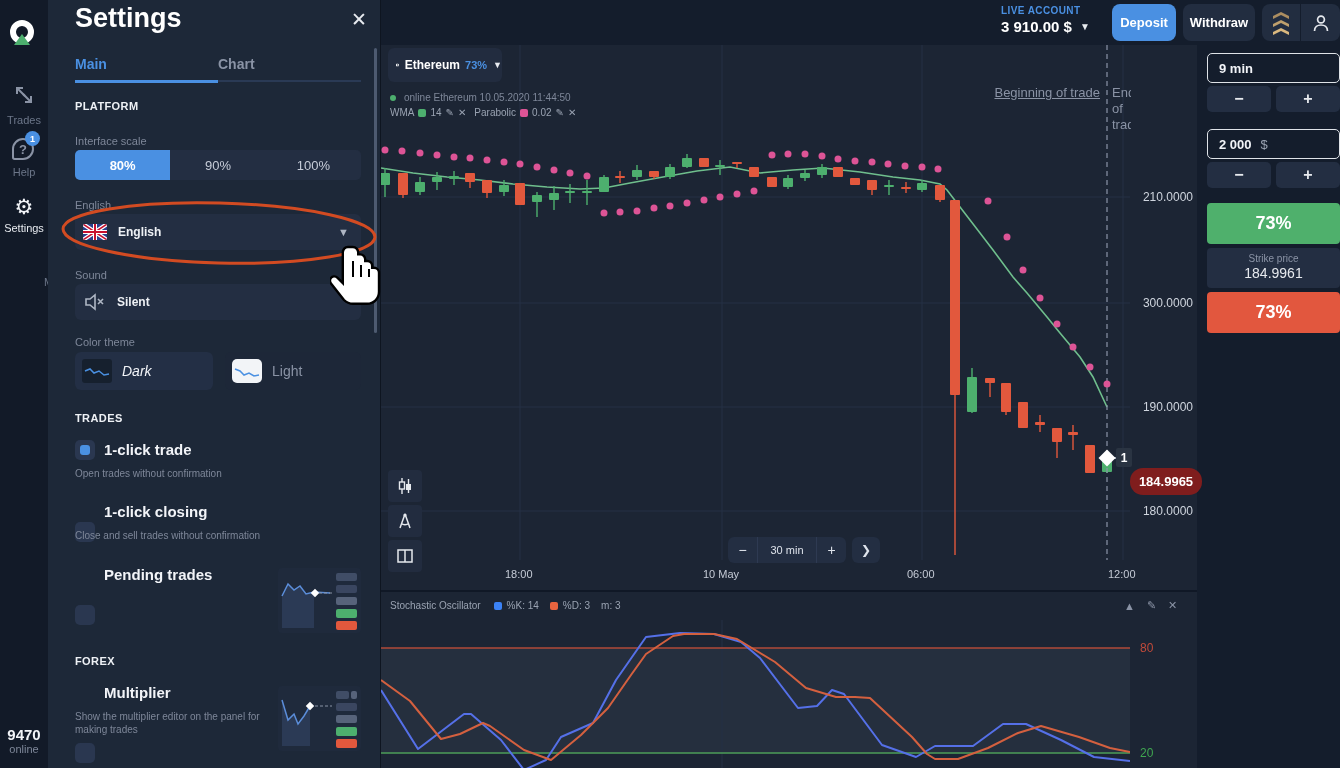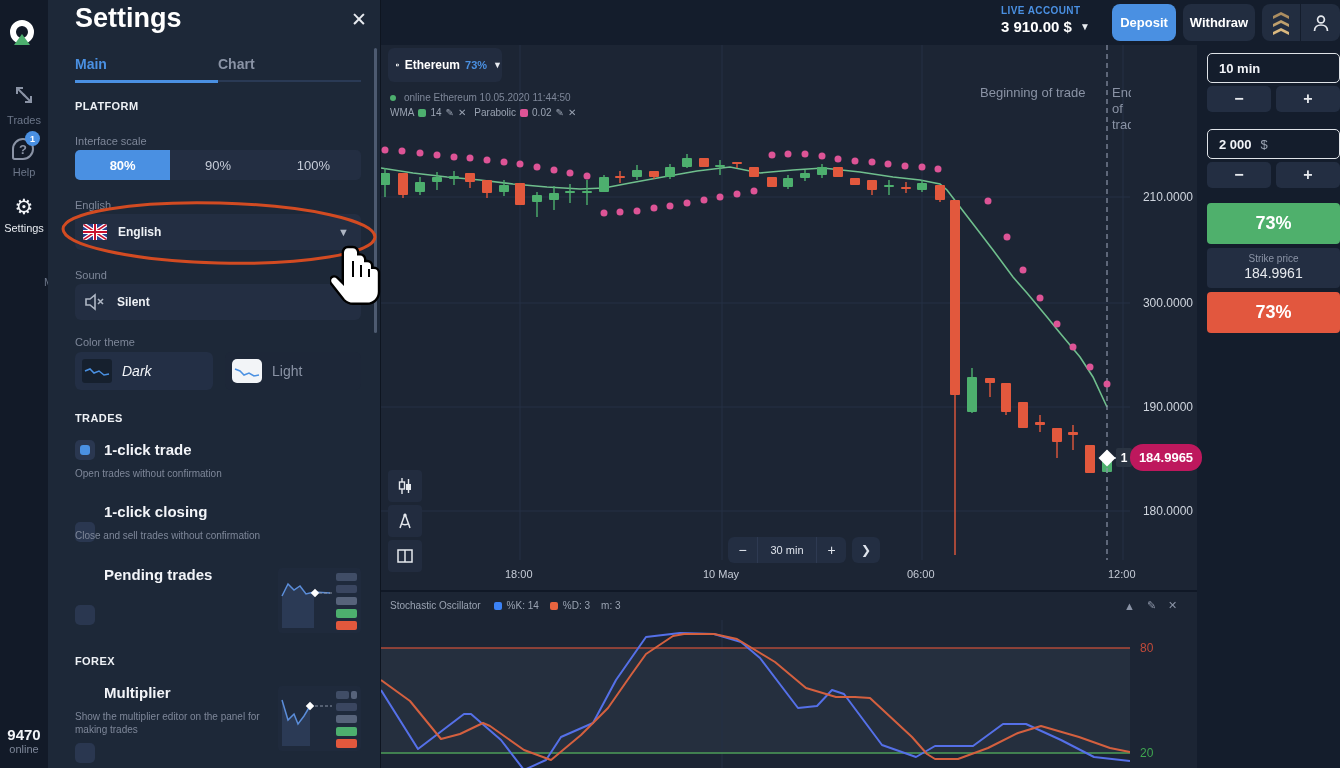--- a/index.html
+++ b/index.html
@@ -394,32 +394,32 @@
     <span>14</span>
     <span>✎</span>
     <span>✕</span>
     <span style="margin-left:4px;">Parabolic</span>
     <span style="display:inline-block;width:8px;height:8px;border-radius:2px;background:#dd5496;"></span>
     <span>0.02</span>
     <span>✎</span>
     <span>✕</span>
   </div>
 
-  <div class="abs" style="left:980px;top:85px;width:120px;text-align:left;font-size:13px;color:#8a93a5;line-height:16px;z-index:4;">Beginning of trade</div>
+  <div class="abs" style="left:980px;top:85px;width:120px;text-align:right;font-size:13px;color:#8a93a5;line-height:16px;z-index:4;text-decoration:underline;">Beginning of trade</div>
   <div class="abs" style="left:1112px;top:85px;width:19px;overflow:hidden;font-size:13px;color:#8a93a5;line-height:16px;white-space:normal;z-index:4;">End of trade</div>
 
   <div class="abs price-lbl" style="left:1133px;top:190px;">210.0000</div>
   <div class="abs price-lbl" style="left:1133px;top:296px;">300.0000</div>
   <div class="abs price-lbl" style="left:1133px;top:400px;">190.0000</div>
   <div class="abs price-lbl" style="left:1133px;top:504px;">180.0000</div>
 
   <div class="abs" style="left:1101px;top:452px;width:12px;height:12px;background:#ffffff;transform:rotate(45deg);z-index:6;"></div>
   <div class="abs" style="left:1108px;top:457px;width:10px;height:2px;background:#9aa3b2;z-index:5;"></div>
   <div class="abs" style="left:1116px;top:448px;width:16px;height:19px;background:#2a3442;color:#fff;font-size:12px;font-weight:bold;display:flex;align-items:center;justify-content:center;border-radius:2px;z-index:6;">1</div>
-  <div class="abs" style="left:1130px;top:444px;width:72px;height:27px;background:#be185d;border-radius:13px;color:#fff;font-size:13px;font-weight:bold;display:flex;align-items:center;justify-content:center;z-index:6;">184.9965</div>
+  <div class="abs" style="left:1130px;top:468px;width:72px;height:27px;background:#7f1d1d;border-radius:13px;color:#fff;font-size:13px;font-weight:bold;display:flex;align-items:center;justify-content:center;z-index:6;">184.9965</div>
 
   <div class="abs chart-toolbtn" style="left:388px;top:470px;z-index:5;">
     <svg width="18" height="18" viewBox="0 0 18 18">
       <line x1="6" y1="1" x2="6" y2="17" stroke="#e6e9ee" stroke-width="1.4"></line>
       <rect x="3.5" y="5" width="5" height="7" fill="#222c3f" stroke="#e6e9ee" stroke-width="1.4"></rect>
       <line x1="12.5" y1="2" x2="12.5" y2="16" stroke="#e6e9ee" stroke-width="1.4"></line>
       <rect x="10" y="7" width="5" height="6" fill="#e6e9ee"></rect>
     </svg>
   </div>
   <div class="abs chart-toolbtn" style="left:388px;top:505px;z-index:5;">
@@ -469,21 +469,21 @@
       <line x1="0" y1="28" x2="749" y2="28" stroke="#b04a38" stroke-width="1.5"></line>
       <line x1="0" y1="133" x2="749" y2="133" stroke="#4d9e58" stroke-width="1.5"></line>
       <polyline points="0,70 37,129 83,94 90,94 120,120 143,150 165,140 180,117 212,103 235,60 265,17 299,13 333,14 360,22 379,38 417,88 436,86 451,70 463,74 501,125 535,137 554,126 592,126 622,104 645,104 680,120 713,137 749,141" fill="none" stroke="#5570e8" stroke-width="2" stroke-linejoin="round"></polyline>
       <polyline points="0,60 29,81 60,119 79,114 102,103 109,106 143,130 170,140 200,115 227,88 250,55 265,34 292,16 303,14 333,14 356,19 394,42 425,68 455,77 474,77 489,78 531,117 546,134 554,139 577,139 607,128 637,113 660,106 698,117 729,128 749,132" fill="none" stroke="#d4603f" stroke-width="2" stroke-linejoin="round"></polyline>
     </svg>
   <div class="abs" style="left:1140px;top:641px;font-size:12px;color:#c04a3a;">80</div>
   <div class="abs" style="left:1140px;top:746px;font-size:12px;color:#3fa650;">20</div>
 
   <div id="tradepanel" class="abs">
     <div class="abs tp-field" style="left:10px;top:8px;width:133px;height:30px;">
-        <span>10 min</span>
+        <span>9 min</span>
       </div>
     <div class="abs tp-btn" style="left:10px;top:41px;width:64px;height:26px;">−</div>
     <div class="abs tp-btn" style="left:79px;top:41px;width:64px;height:26px;">+</div>
 
     <div class="abs tp-field" style="left:10px;top:84px;width:133px;height:30px;">
       <span>2 000</span>
       <span style="margin-left:9px;color:#9aa3b2;font-weight:normal;">$</span>
     </div>
     <div class="abs tp-btn" style="left:10px;top:117px;width:64px;height:26px;">−</div>
     <div class="abs tp-btn" style="left:79px;top:117px;width:64px;height:26px;">+</div>

